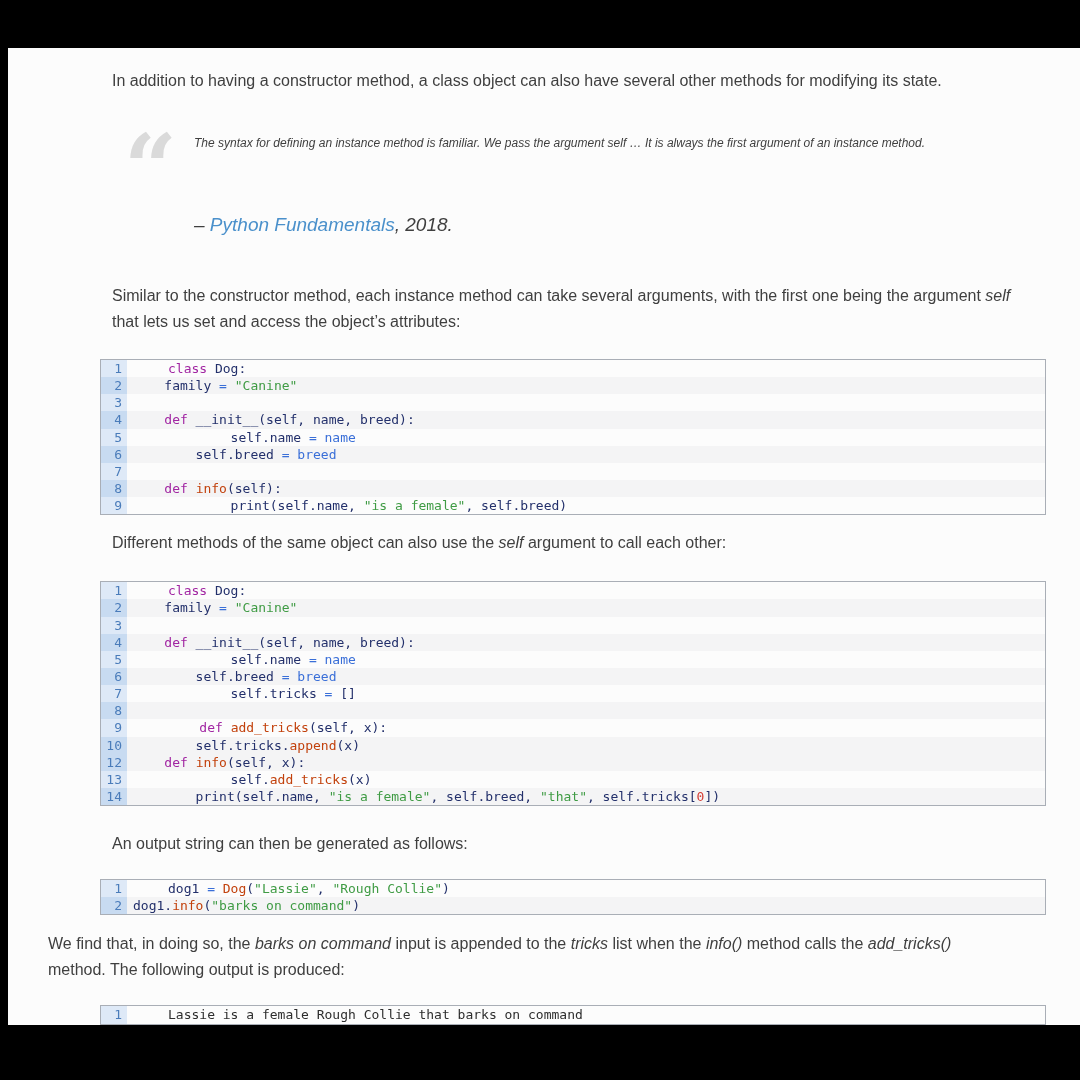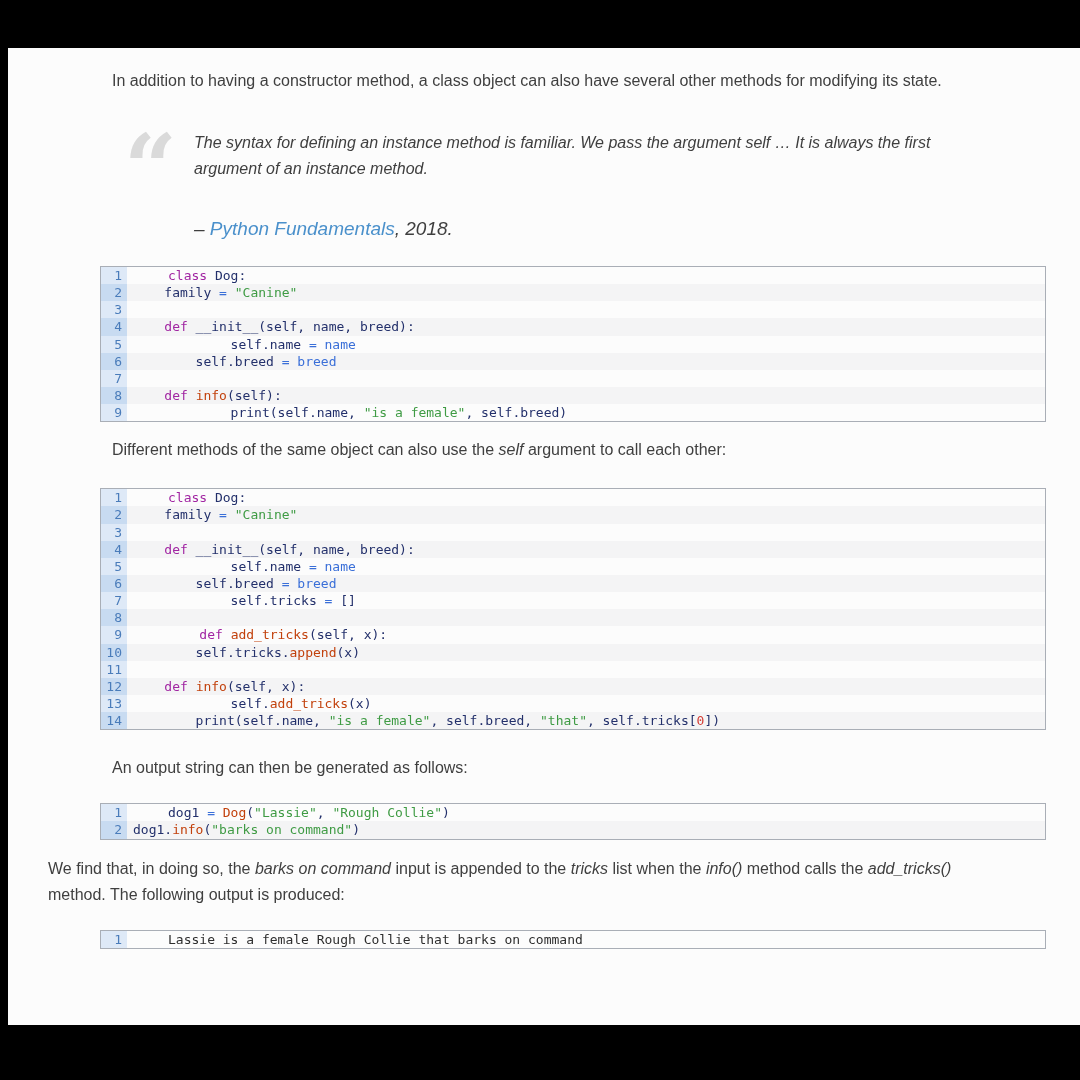--- a/index.html
+++ b/index.html
@@ -26,21 +26,21 @@
   .p5{margin-top:16px;margin-left:40px;}
   .quote-row{display:flex;margin:36px 0 0 116px;}
   .quote-icon-box{
     width:70px;flex:none;height:48px;overflow:hidden;position:relative;
   }
   .quote-glyph{
     font-family:"DejaVu Serif", serif;font-weight:bold;font-size:92px;
     line-height:0.92;color:#dadada;position:absolute;top:-4px;left:0;
   }
   .quote-text{
-    width:800px;font-size:16px;font-style:italic;line-height:26px;color:#3f3f3f;
+    width:800px;font-size:12px;font-style:italic;line-height:26px;color:#3f3f3f;
   }
   .attribution{
     margin:34px 0 0 186px;font-size:19px;font-style:italic;
     line-height:26px;color:#3f3f3f;
   }
   .quote-link{color:#4a90cb;text-decoration:none;font-style:italic;}
   .code-block{
     margin:24px 42px 0 92px;border:1px solid #a9aeb6;background:#fcfcfc;
     font-family:"DejaVu Sans Mono", monospace;font-size:13px;
   }
@@ -76,20 +76,21 @@
 
   <div class="quote-row">
     <div class="quote-icon-box">
       <span class="quote-glyph">“</span>
     </div>
     <div class="quote-text">The syntax for defining an instance method is familiar. We pass the argument self … It is always the first argument of an instance method.</div>
   </div>
 
   <p class="attribution"><span>– </span><a href="#" class="quote-link">Python Fundamentals</a><span>, 2018.</span></p>
 
+  <p class="para p2"><span>Similar to the constructor method, each instance method can take several arguments, with the first one being the argument </span><span class="it">self</span><span> that lets us set and access the object’s attributes:</span></p>
 
   <div class="code-block cb1">
       <div class="code-row odd">
         <span class="gutter">1</span>
         <span class="code-text"><span class="tok-kw">class</span><span class="tok-df"> Dog:</span></span>
       </div>
       <div class="code-row even">
         <span class="gutter">2</span>
         <span class="code-text"><span class="tok-df">    family </span><span class="tok-op">= </span><span class="tok-str">"Canine"</span></span>
       </div>
@@ -159,24 +160,20 @@
         <span class="code-text"></span>
       </div>
       <div class="code-row odd">
         <span class="gutter">9</span>
         <span class="code-text"><span class="tok-df">    </span><span class="tok-kw">def</span><span class="tok-df"> </span><span class="tok-fn">add_tricks</span><span class="tok-df">(self, x):</span></span>
       </div>
       <div class="code-row even">
         <span class="gutter">10</span>
         <span class="code-text"><span class="tok-df">        self.tricks.</span><span class="tok-fn">append</span><span class="tok-df">(x)</span></span>
       </div>
-      <div class="code-row odd">
-        <span class="gutter">11</span>
-        <span class="code-text"></span>
-      </div>
       <div class="code-row even">
         <span class="gutter">12</span>
         <span class="code-text"><span class="tok-df">    </span><span class="tok-kw">def</span><span class="tok-df"> </span><span class="tok-fn">info</span><span class="tok-df">(self, x):</span></span>
       </div>
       <div class="code-row odd">
         <span class="gutter">13</span>
         <span class="code-text"><span class="tok-df">        self.</span><span class="tok-fn">add_tricks</span><span class="tok-df">(x)</span></span>
       </div>
       <div class="code-row even">
         <span class="gutter">14</span>

